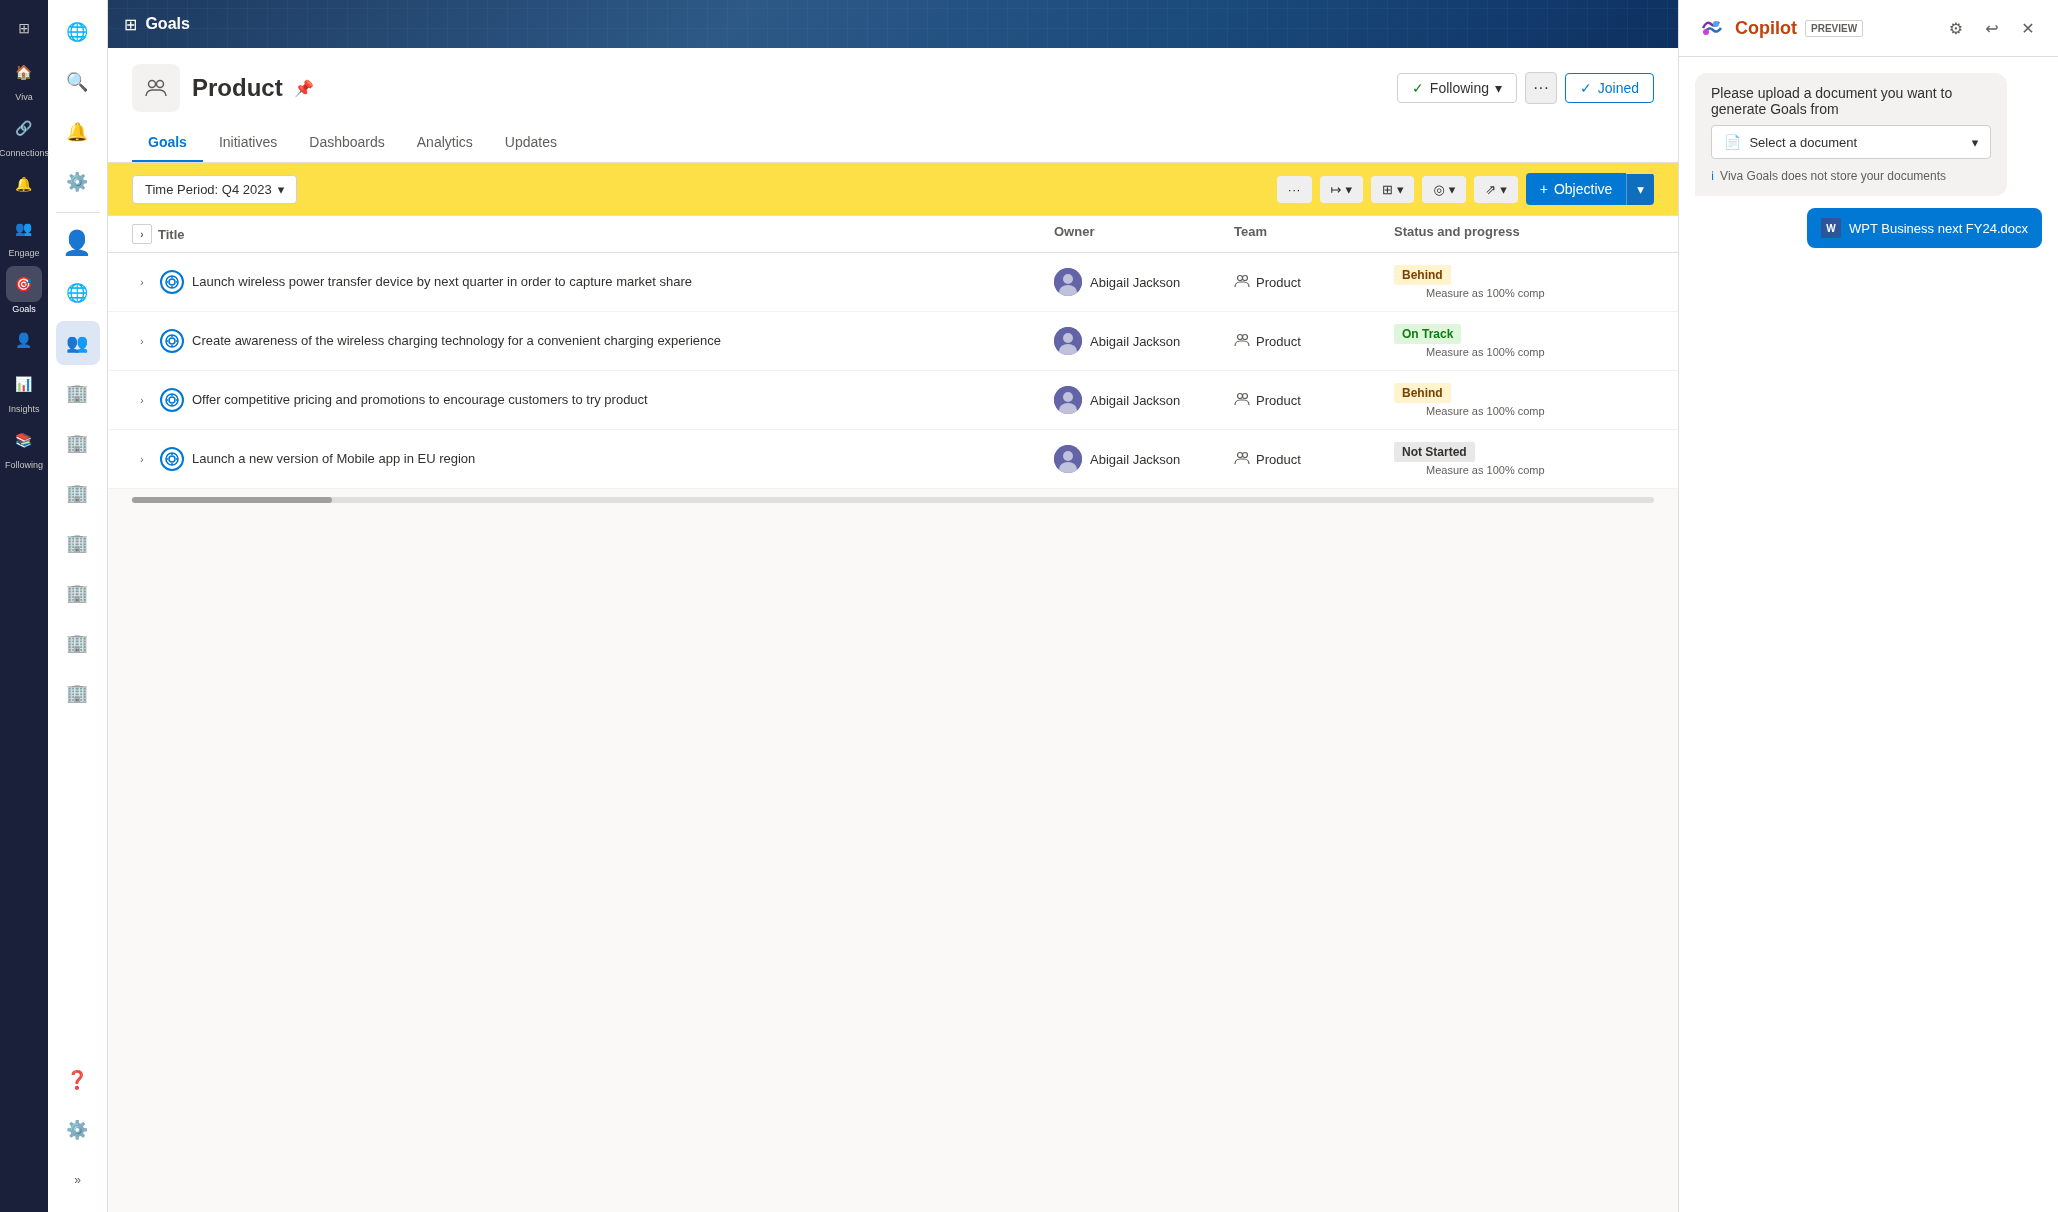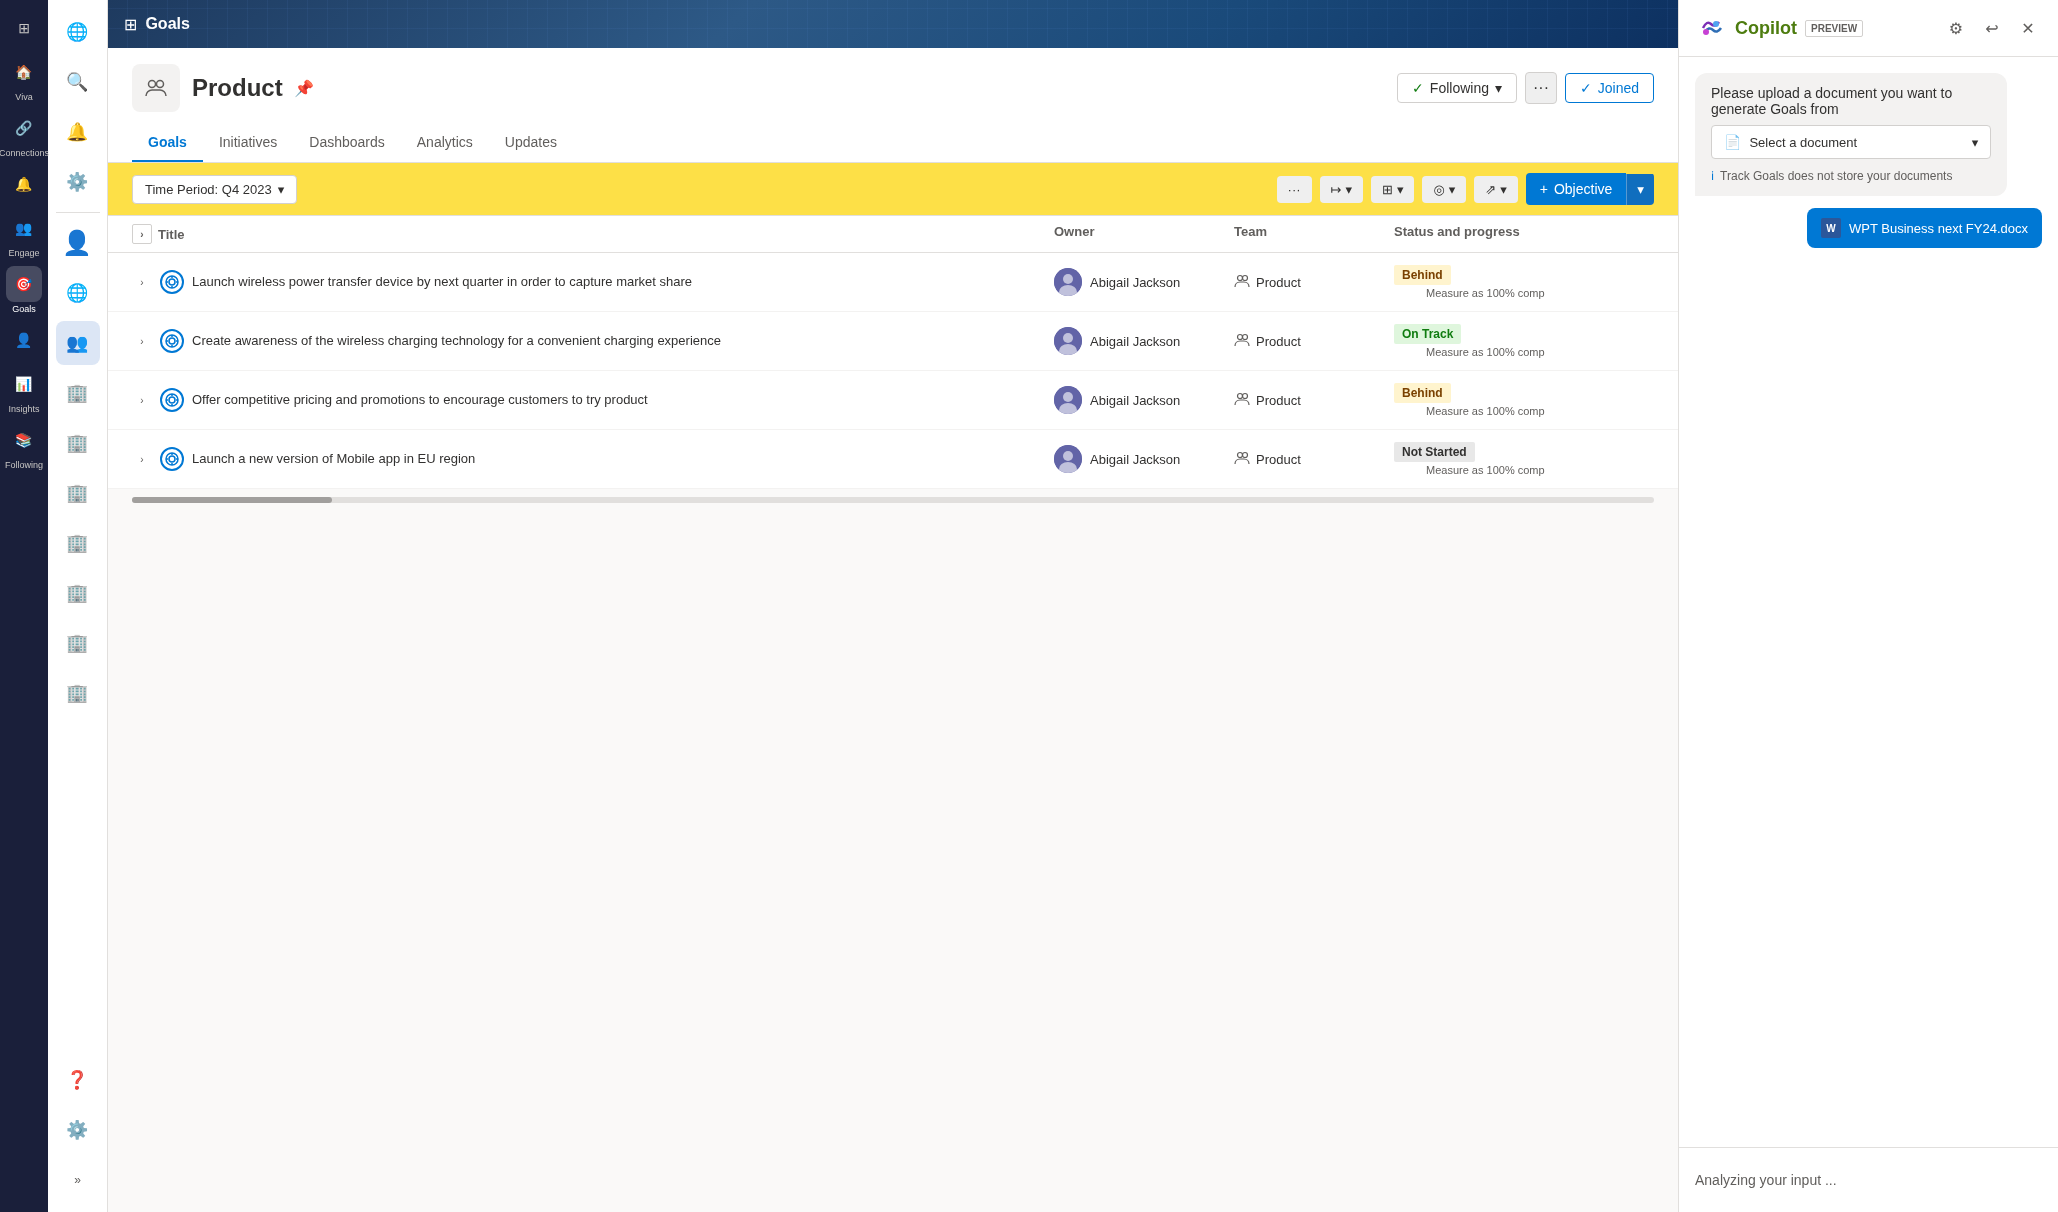--- a/index.html
+++ b/index.html
@@ -374,21 +374,21 @@
       border-bottom: 1px solid #e1dfdd;
     }
     .copilot-title-area {
       display: flex;
       align-items: center;
       gap: 8px;
     }
     .copilot-name {
       font-size: 18px;
       font-weight: 600;
-      color: #4d7c0f;
+      color: #c2410c;
     }
     .preview-badge {
       font-size: 10px;
       font-weight: 600;
       color: #605e5c;
       border: 1px solid #d2d0ce;
       border-radius: 2px;
       padding: 2px 5px;
       text-align: right;
     }
@@ -878,29 +878,23 @@
     <div class="chat-bubble-bot">
       <p>Please upload a document you want to generate Goals from</p>
       <div class="select-doc-btn">
         <span class="doc-icon">📄</span>
         <span>Select a document</span>
         <span style="flex:1;"></span>
         <span>▾</span>
       </div>
       <div class="info-text">
         <span class="info-icon">ℹ</span>
-        <span>Track Goals does not store your documents</span>
+        <span>Viva Goals does not store your documents</span>
       </div>
     </div>
 
     <div class="doc-file-bubble">
       <div class="word-icon">W</div>
       <span class="doc-filename">WPT Business next FY24.docx</span>
     </div>
   </div>
 
-  <div class="analyzing-input">
-    <div class="analyzing-text">
-      <span>Analyzing your input</span>
-      <span>...</span>
-    </div>
-  </div>
 </div>
 
 </body></html>

